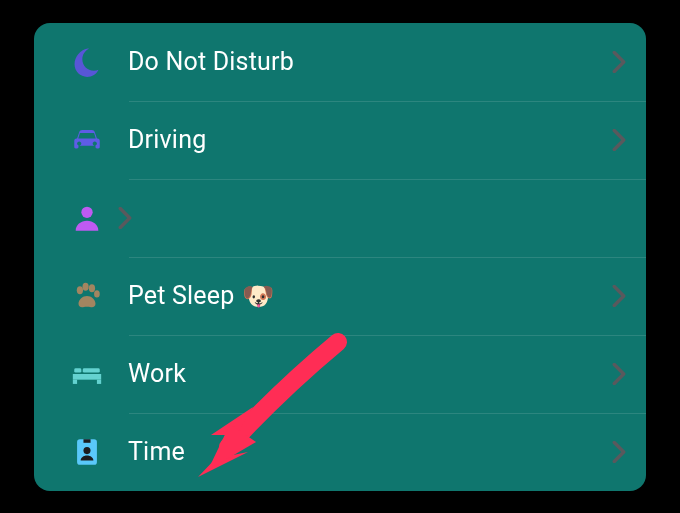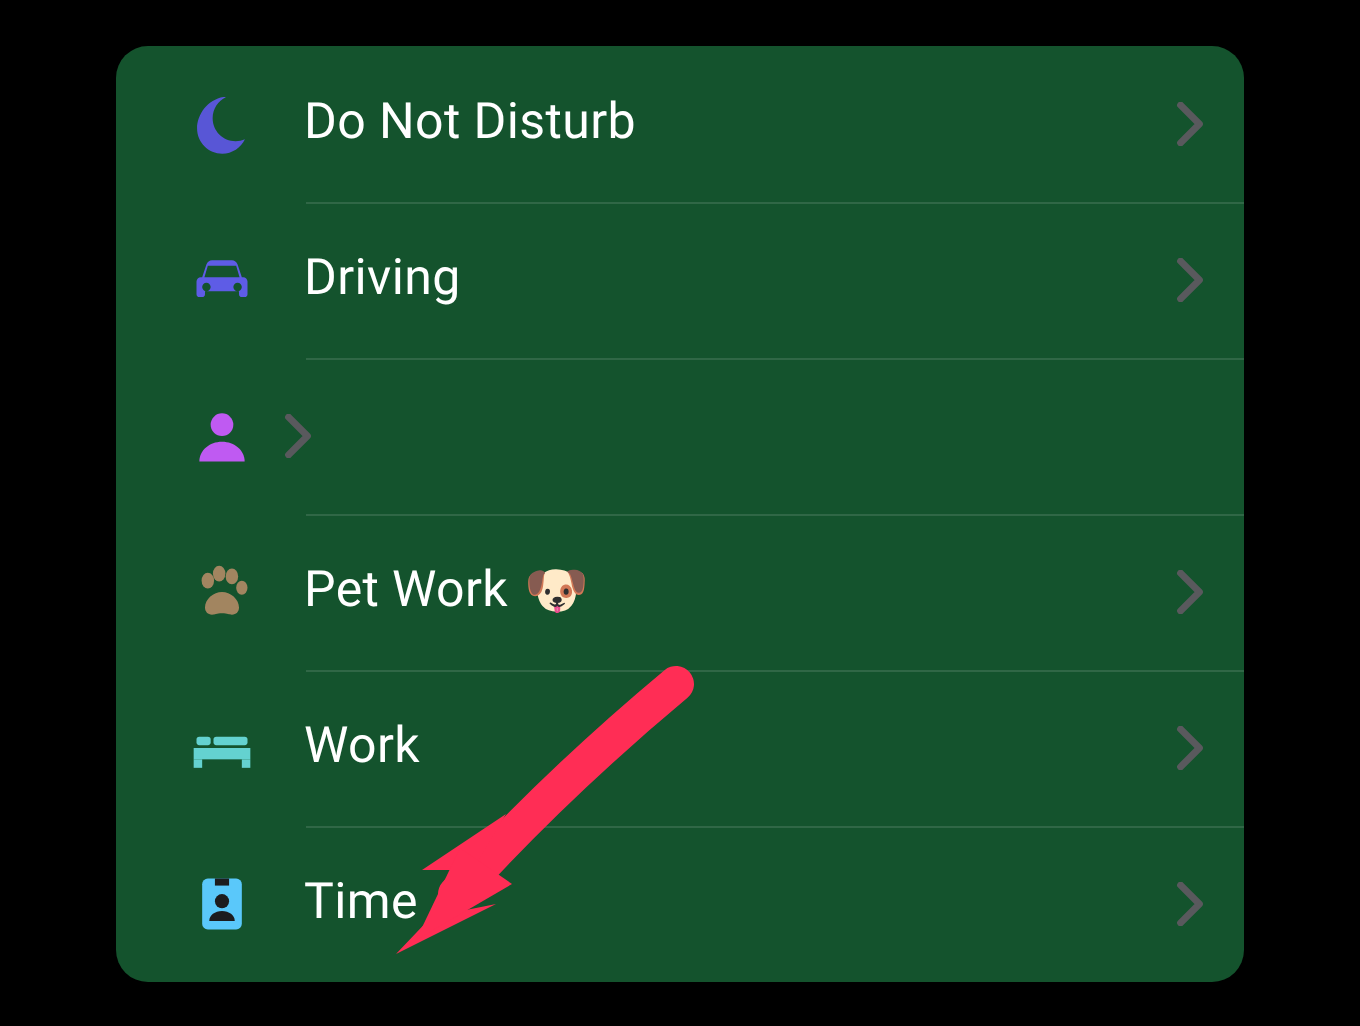--- a/index.html
+++ b/index.html
@@ -11,23 +11,23 @@
       width: 680px;
       height: 513px;
       background: #000000;
       font-family: -apple-system, BlinkMacSystemFont, "Segoe UI", Roboto, Helvetica, Arial, sans-serif;
       display: flex;
       align-items: center;
       justify-content: center;
       position: relative;
     }
     .card {
-      background: #14532d;
+      background: #0f766e;
       border-radius: 16px;
-      width: 564px;
+      width: 612px;
       overflow: hidden;
       padding: 0 0;
     }
     .row {
       display: flex;
       align-items: center;
       height: 78px;
       padding: 0 20px 0 22px;
       cursor: pointer;
       position: relative;
@@ -136,21 +136,21 @@
     <span class="icon-slot">
       <svg viewBox="0 0 24 24" fill="#a28560">
           <ellipse cx="7" cy="8" rx="2.2" ry="2.8"></ellipse>
           <ellipse cx="11" cy="5.5" rx="2.2" ry="2.8"></ellipse>
           <ellipse cx="15.5" cy="6.5" rx="2.2" ry="2.8"></ellipse>
           <ellipse cx="19" cy="10.5" rx="2" ry="2.5"></ellipse>
           <path d="M12 12c-3 0-6 2.5-6 5.5 0 1.5 1 2.5 2.5 2.5 1 0 1.5-.5 3.5-.5s2.5.5 3.5.5c1.5 0 2.5-1 2.5-2.5 0-3-3-5.5-6-5.5z"></path>
         </svg>
     </span>
     <span class="label">
-      <span>Pet Work</span>
+      <span>Pet Sleep</span>
       <span class="emoji">🐶</span>
     </span>
     <span class="chevron">
       <svg viewBox="0 0 8 14" fill="none" stroke="#59595d" stroke-width="2.2" stroke-linecap="round" stroke-linejoin="round">
           <polyline points="1,1 7,7 1,13"></polyline>
         </svg>
     </span>
   </div>
 
   <div class="row">

